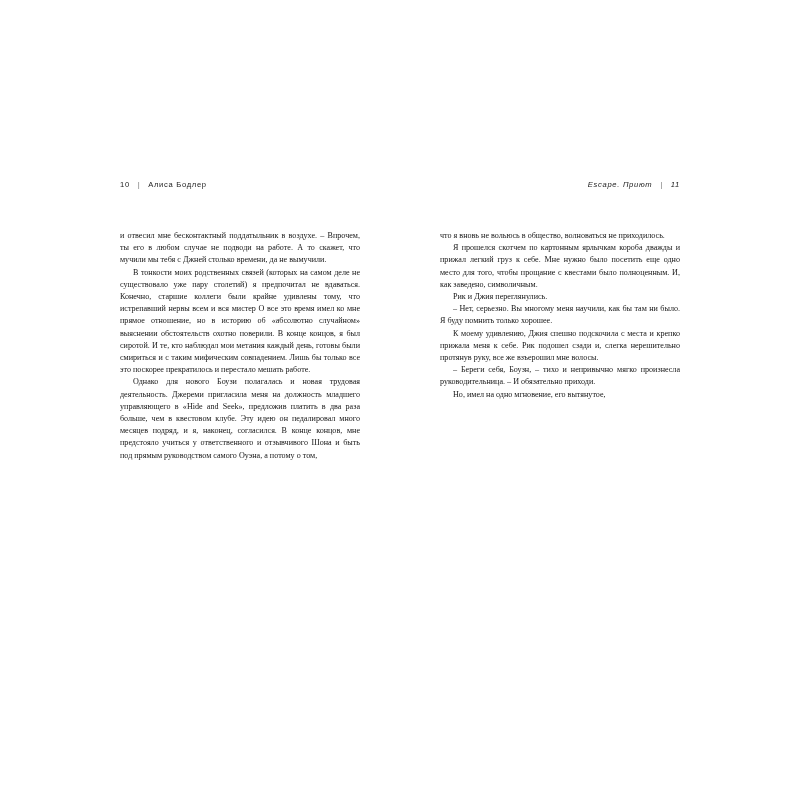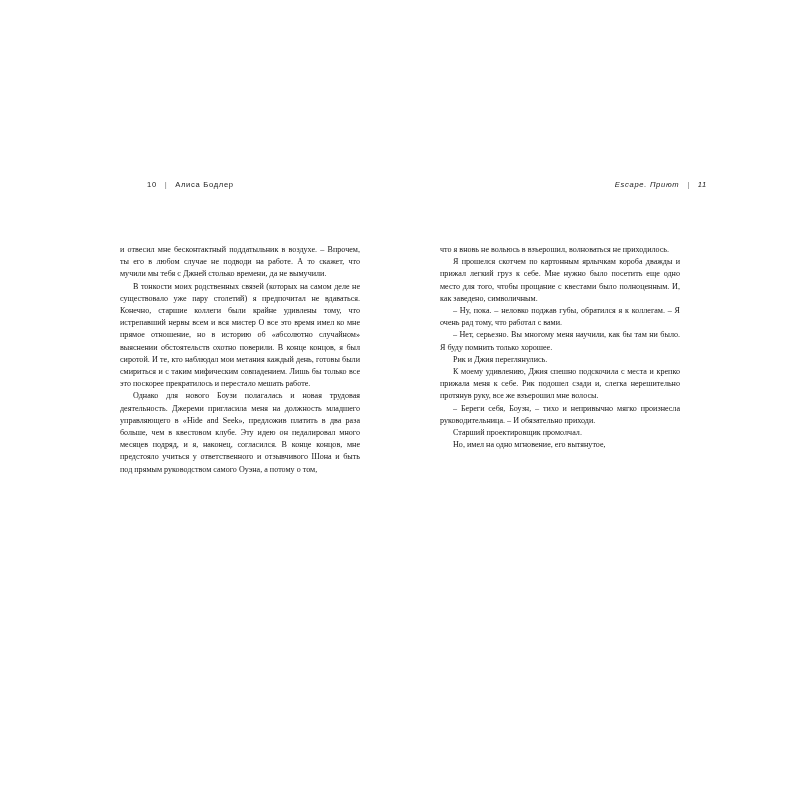--- a/index.html
+++ b/index.html
@@ -26,21 +26,20 @@
     position: absolute;
     left: 120px;
     top: 180px;
     width: 560px;
     height: 430px;
   }
   .headers {
     position: relative;
     height: 22px;
     width: 100%;
-    margin-left: 27px;
   }
   .header-left, .header-right {
     position: absolute;
     top: 0;
     font-family: "Liberation Sans", sans-serif;
     font-size: 7.6px;
     letter-spacing: 0.7px;
     color: #1a1a1a;
     white-space: nowrap;
   }
@@ -69,21 +68,20 @@
     line-height: 12.2px;
     text-align: justify;
     text-justify: inter-word;
     text-indent: 13px;
     hyphens: auto;
     -webkit-hyphens: auto;
     color: #141414;
   }
   .column p.noindent {
     text-indent: 0;
-    margin-top: 14px;
   }
 </style>
 </head>
 <body>
 
 <div class="page-spread">
   <div class="book-block">
 
     <div class="headers">
       <div class="header-left">
@@ -100,26 +98,24 @@
 
     <div class="columns">
 
       <div class="column">
         <p class="noindent">и отвесил мне бесконтактный поддатыльник в воздухе. – Впрочем, ты его в любом случае не подводи на работе. А то скажет, что мучили мы тебя с Джней столько времени, да не вымучили.</p>
         <p>В тонкости моих родственных связей (которых на самом деле не существовало уже пару столетий) я предпочитал не вдаваться. Конечно, старшие коллеги были крайне удивлены тому, что истрепавший нервы всем и вся мистер О все это время имел ко мне прямое отношение, но в историю об «абсолютно случайном» выяснении обстоятельств охотно поверили. В конце концов, я был сиротой. И те, кто наблюдал мои метания каждый день, готовы были смириться и с таким мифическим совпадением. Лишь бы только все это поскорее прекратилось и перестало мешать работе.</p>
         <p>Однако для нового Боузи полагалась и новая трудовая деятельность. Джереми пригласила меня на должность младшего управляющего в «Hide and Seek», предложив платить в два раза больше, чем в квестовом клубе. Эту идею он педалировал много месяцев подряд, и я, наконец, согласился. В конце концов, мне предстояло учиться у ответственного и отзывчивого Шона и быть под прямым руководством самого Оуэна, а потому о том,</p>
       </div>
 
       <div class="column">
-        <p class="noindent">что я вновь не вольюсь в взъерошил, волноваться не приходилось.</p>
+        <p class="noindent">что я вновь не вольюсь в общество, волноваться не приходилось.</p>
         <p>Я прошелся скотчем по картонным ярлычкам короба дважды и прижал легкий груз к себе. Мне нужно было посетить еще одно место для того, чтобы прощание с квестами было полноценным. И, как заведено, символичным.</p>
-        <p>– Ну, пока. – неловко поджав губы, обратился я к коллегам. – Я очень рад тому, что работал с вами.</p>
+        <p>Рик и Джия переглянулись.</p>
         <p>– Нет, серьезно. Вы многому меня научили, как бы там ни было. Я буду помнить только хорошее.</p>
-        <p>Рик и Джия переглянулись.</p>
         <p>К моему удивлению, Джия спешно подскочила с места и крепко прижала меня к себе. Рик подошел сзади и, слегка нерешительно протянув руку, все же взъерошил мне волосы.</p>
         <p>– Береги себя, Боузн, – тихо и непривычно мягко произнесла руководительница. – И обязательно приходи.</p>
-        <p>Старший проектировщик промолчал.</p>
         <p>Но, имел на одно мгновение, его вытянутое,</p>
       </div>
 
     </div>
   </div>
 </div>
 
 </body></html>

